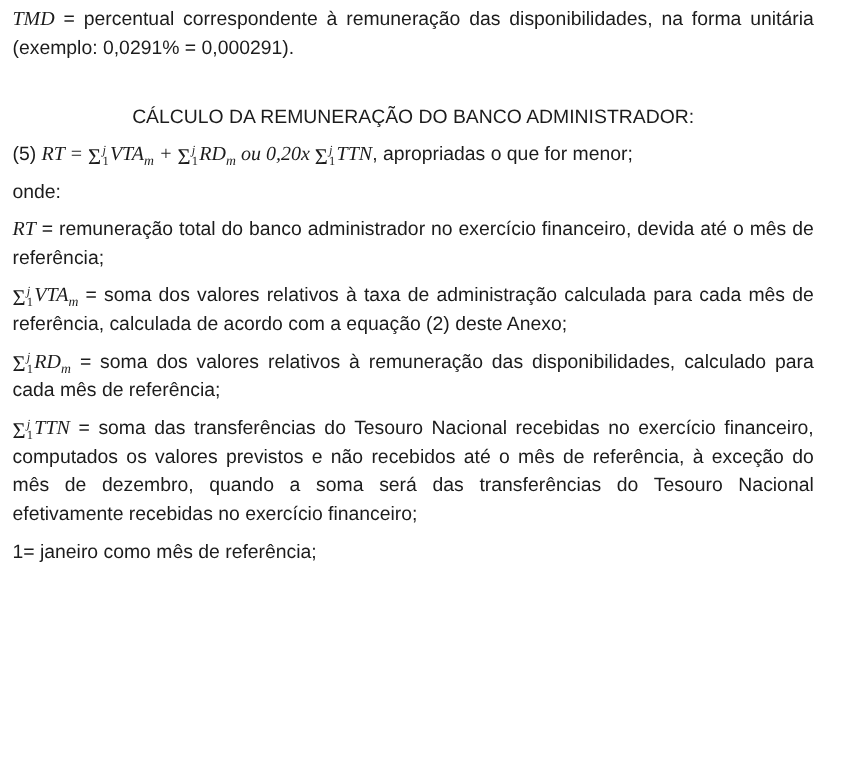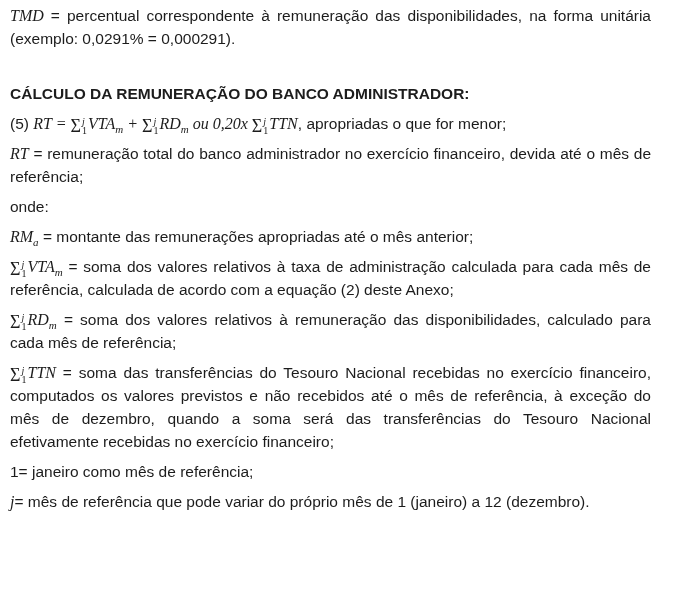--- a/index.html
+++ b/index.html
@@ -20,22 +20,21 @@
   p.para {
     margin: 0 0 7px 0;
     font-size: 15.5px;
     line-height: 23px;
     text-align: justify;
     color: #1c1c1c;
   }
   p.heading {
     margin-top: 32px;
     margin-bottom: 7px;
-    text-align: left;
-    font-weight: bold;
+    text-align: center;
   }
   .txt { font-family: "Liberation Sans", sans-serif; }
   .math {
     font-family: "Liberation Serif", serif;
     font-style: italic;
     font-size: 16px;
   }
   .math sub {
     font-size: 11px;
     font-style: italic;
@@ -84,23 +83,22 @@
             <span class="sig-sup">j</span>
             <span class="sig-sub">1</span>
           </span>
         </span><span class="math">RD<sub>m</sub></span><span class="math"> ou 0,20x </span><span class="sigma">
           <span class="sig-sym">Σ</span>
           <span class="sig-ss">
             <span class="sig-sup">j</span>
             <span class="sig-sub">1</span>
           </span>
         </span><span class="math">TTN</span><span class="txt">, apropriadas o que for menor;</span></p>
+      <p class="para"><span class="txt">onde:</span></p>
       <p class="para"><span class="math">RT</span><span class="txt"> = remuneração total do banco administrador no exercício financeiro, devida até o mês de referência;</span></p>
-      <p class="para"><span class="txt">onde:</span></p>
-      <p class="para"><span class="math">RM<sub>a</sub></span><span class="txt"> = montante das remunerações apropriadas até o mês anterior;</span></p>
       <p class="para"><span class="sigma">
           <span class="sig-sym">Σ</span>
           <span class="sig-ss">
             <span class="sig-sup">j</span>
             <span class="sig-sub">1</span>
           </span>
         </span><span class="math">VTA<sub>m</sub></span><span class="txt"> = soma dos valores relativos à taxa de administração calculada para cada mês de referência, calculada de acordo com a equação (2) deste Anexo;</span></p>
       <p class="para"><span class="sigma">
           <span class="sig-sym">Σ</span>
           <span class="sig-ss">
@@ -109,15 +107,14 @@
           </span>
         </span><span class="math">RD<sub>m</sub></span><span class="txt"> = soma dos valores relativos à remuneração das disponibilidades, calculado para cada mês de referência;</span></p>
       <p class="para"><span class="sigma">
           <span class="sig-sym">Σ</span>
           <span class="sig-ss">
             <span class="sig-sup">j</span>
             <span class="sig-sub">1</span>
           </span>
         </span><span class="math">TTN</span><span class="txt"> = soma das transferências do Tesouro Nacional recebidas no exercício financeiro, computados os valores previstos e não recebidos até o mês de referência, à exceção do mês de dezembro, quando a soma será das transferências do Tesouro Nacional efetivamente recebidas no exercício financeiro;</span></p>
       <p class="para"><span class="txt">1= janeiro como mês de referência;</span></p>
-      <p class="para"><span class="math">j</span><span class="txt">= mês de referência que pode variar do próprio mês de 1 (janeiro) a 12 (dezembro).</span></p>
     </div>
 </div>
 
 </body></html>

